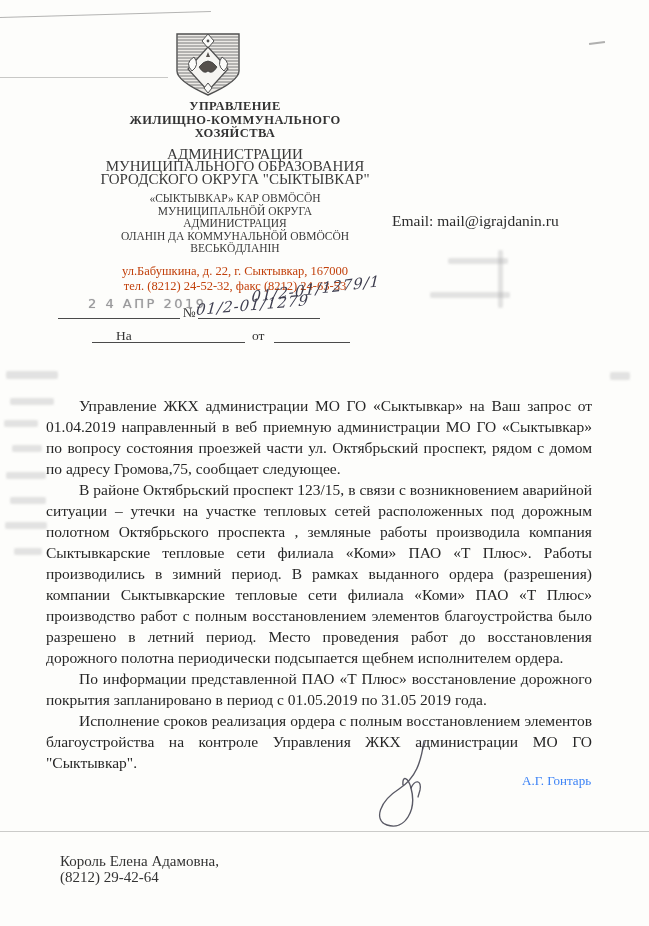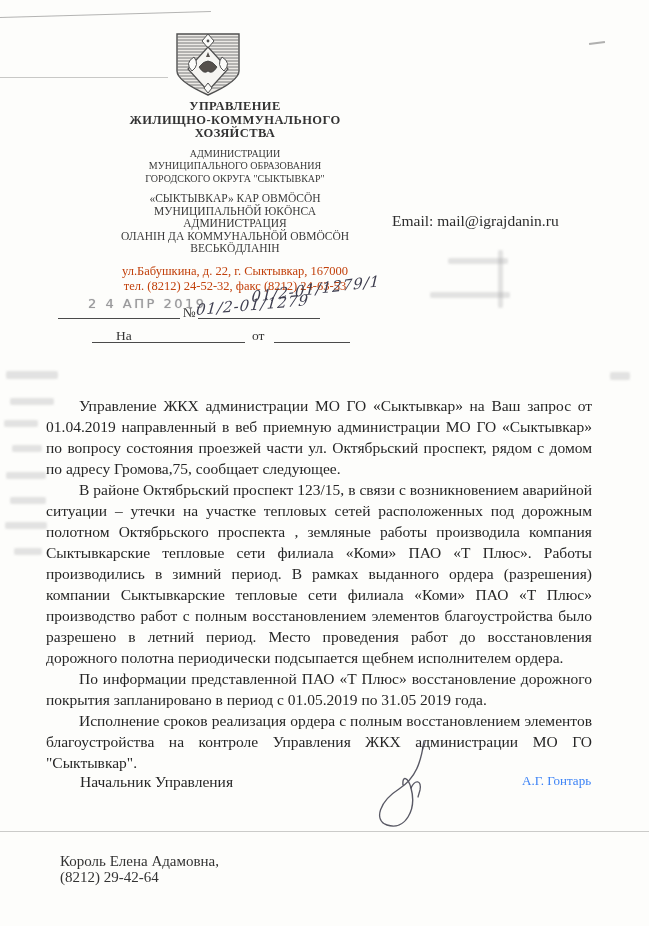--- a/index.html
+++ b/index.html
@@ -8,21 +8,21 @@
     width:649px;height:926px;
     margin:0 auto;
     background:#fdfdfb;
     overflow:hidden;
     font-family:"Liberation Serif", serif;
     color:#2e2e2e;
   }
   
   .lh-col{position:absolute;left:55px;top:100px;width:360px;text-align:center;}
   .lh-org{font-weight:bold;font-size:12.5px;line-height:13.5px;letter-spacing:.4px;color:#333;}
-  .lh-admin{margin-top:7px;font-size:10px;line-height:12.5px;color:#3a3a3a;}
+  .lh-admin{margin-top:7px;font-size:15px;line-height:12.5px;color:#3a3a3a;}
   .lh-komi{margin-top:7px;font-size:11.5px;line-height:12.5px;color:#3a3a3a;}
   .lh-addr{margin-top:9px;font-size:12.5px;line-height:15px;color:#c2410c;}
   .emblem{position:absolute;left:168px;top:31px;width:80px;height:67px;}
   .email{position:absolute;left:392px;top:212px;font-size:15.5px;color:#2d2d2d;}
   
   .stamp-date{
     position:absolute;left:88px;top:296px;
     font-family:"DejaVu Sans", sans-serif;
     font-size:13px;letter-spacing:2.5px;color:#9a9a9c;
     text-shadow:0 0 1px #b5b5b7;
@@ -124,21 +124,21 @@
     <div class="lh-org">УПРАВЛЕНИЕ</div>
     <div class="lh-org">ЖИЛИЩНО-КОММУНАЛЬНОГО</div>
     <div class="lh-org">ХОЗЯЙСТВА</div>
     <div class="lh-admin">
       <div>АДМИНИСТРАЦИИ</div>
       <div>МУНИЦИПАЛЬНОГО ОБРАЗОВАНИЯ</div>
       <div>ГОРОДСКОГО ОКРУГА "СЫКТЫВКАР"</div>
     </div>
     <div class="lh-komi">
       <div>«СЫКТЫВКАР» КАР ОВМÖСÖН</div>
-      <div>МУНИЦИПАЛЬНÖЙ  ЮКÖНСА</div>
+      <div>МУНИЦИПАЛЬНÖЙ  ОКРУГА</div>
       <div>АДМИНИСТРАЦИЯ</div>
       <div>ОЛАНIН ДА КОММУНАЛЬНÖЙ ОВМÖСÖН</div>
       <div>ВЕСЬКÖДЛАНIН</div>
     </div>
     <div class="lh-addr">
       <div>ул.Бабушкина, д. 22,  г. Сыктывкар, 167000</div>
       <div>тел. (8212) 24-52-32, факс (8212) 24-63-53</div>
     </div>
   </div>
 
@@ -157,21 +157,20 @@
   <div class="req-label" style="left:252px;top:328px;">от</div>
   <div class="uline" style="left:274px;top:341px;width:76px;"></div>
 
   <div class="body-text">
     <p>Управление ЖКХ администрации МО ГО «Сыктывкар» на Ваш запрос  от 01.04.2019 направленный в веб приемную администрации МО ГО «Сыктывкар» по вопросу состояния проезжей части ул. Октябрьский проспект, рядом с домом по адресу Громова,75, сообщает следующее.</p>
     <p>В районе  Октябрьский проспект 123/15, в  связи с возникновением аварийной ситуации – утечки на участке  тепловых сетей расположенных под дорожным полотном Октябрьского проспекта , земляные работы производила компания Сыктывкарские тепловые сети филиала «Коми» ПАО «Т Плюс». Работы производились в зимний период.  В рамках выданного ордера (разрешения) компании Сыктывкарские тепловые сети филиала «Коми» ПАО «Т Плюс» производство работ с  полным  восстановлением  элементов благоустройства было разрешено в летний период.  Место проведения работ до восстановления дорожного полотна  периодически подсыпается щебнем исполнителем ордера.</p>
     <p>По информации представленной ПАО «Т Плюс» восстановление дорожного покрытия запланировано в период с 01.05.2019 по 31.05 2019 года.</p>
     <p>Исполнение сроков реализация ордера  с  полным  восстановлением элементов благоустройства на контроле Управления ЖКХ администрации МО ГО "Сыктывкар".</p>
   </div>
 
-  <div class="sig-title">Начальник Управления</div>
   <div class="sig-curve">
     <svg width="62" height="95" viewBox="0 0 62 95" xmlns="http://www.w3.org/2000/svg">
       <path d="M52,1 C49,22 44,38 27,49 C8,61 1,80 15,85 C33,91 45,70 39,48 C36,37 30,35 31,45" fill="none" stroke="#3c3c4a" stroke-width="1.4" stroke-linecap="round" opacity="0.85"></path>
       <path d="M39,48 C43,39 50,40 48,50 L46,57" fill="none" stroke="#3c3c4a" stroke-width="1.3" stroke-linecap="round" opacity="0.85"></path>
     </svg>
   </div>
   <div class="sig-name">А.Г. Гонтарь</div>
 
   <div class="footer">
     <div>Король Елена Адамовна,</div>

